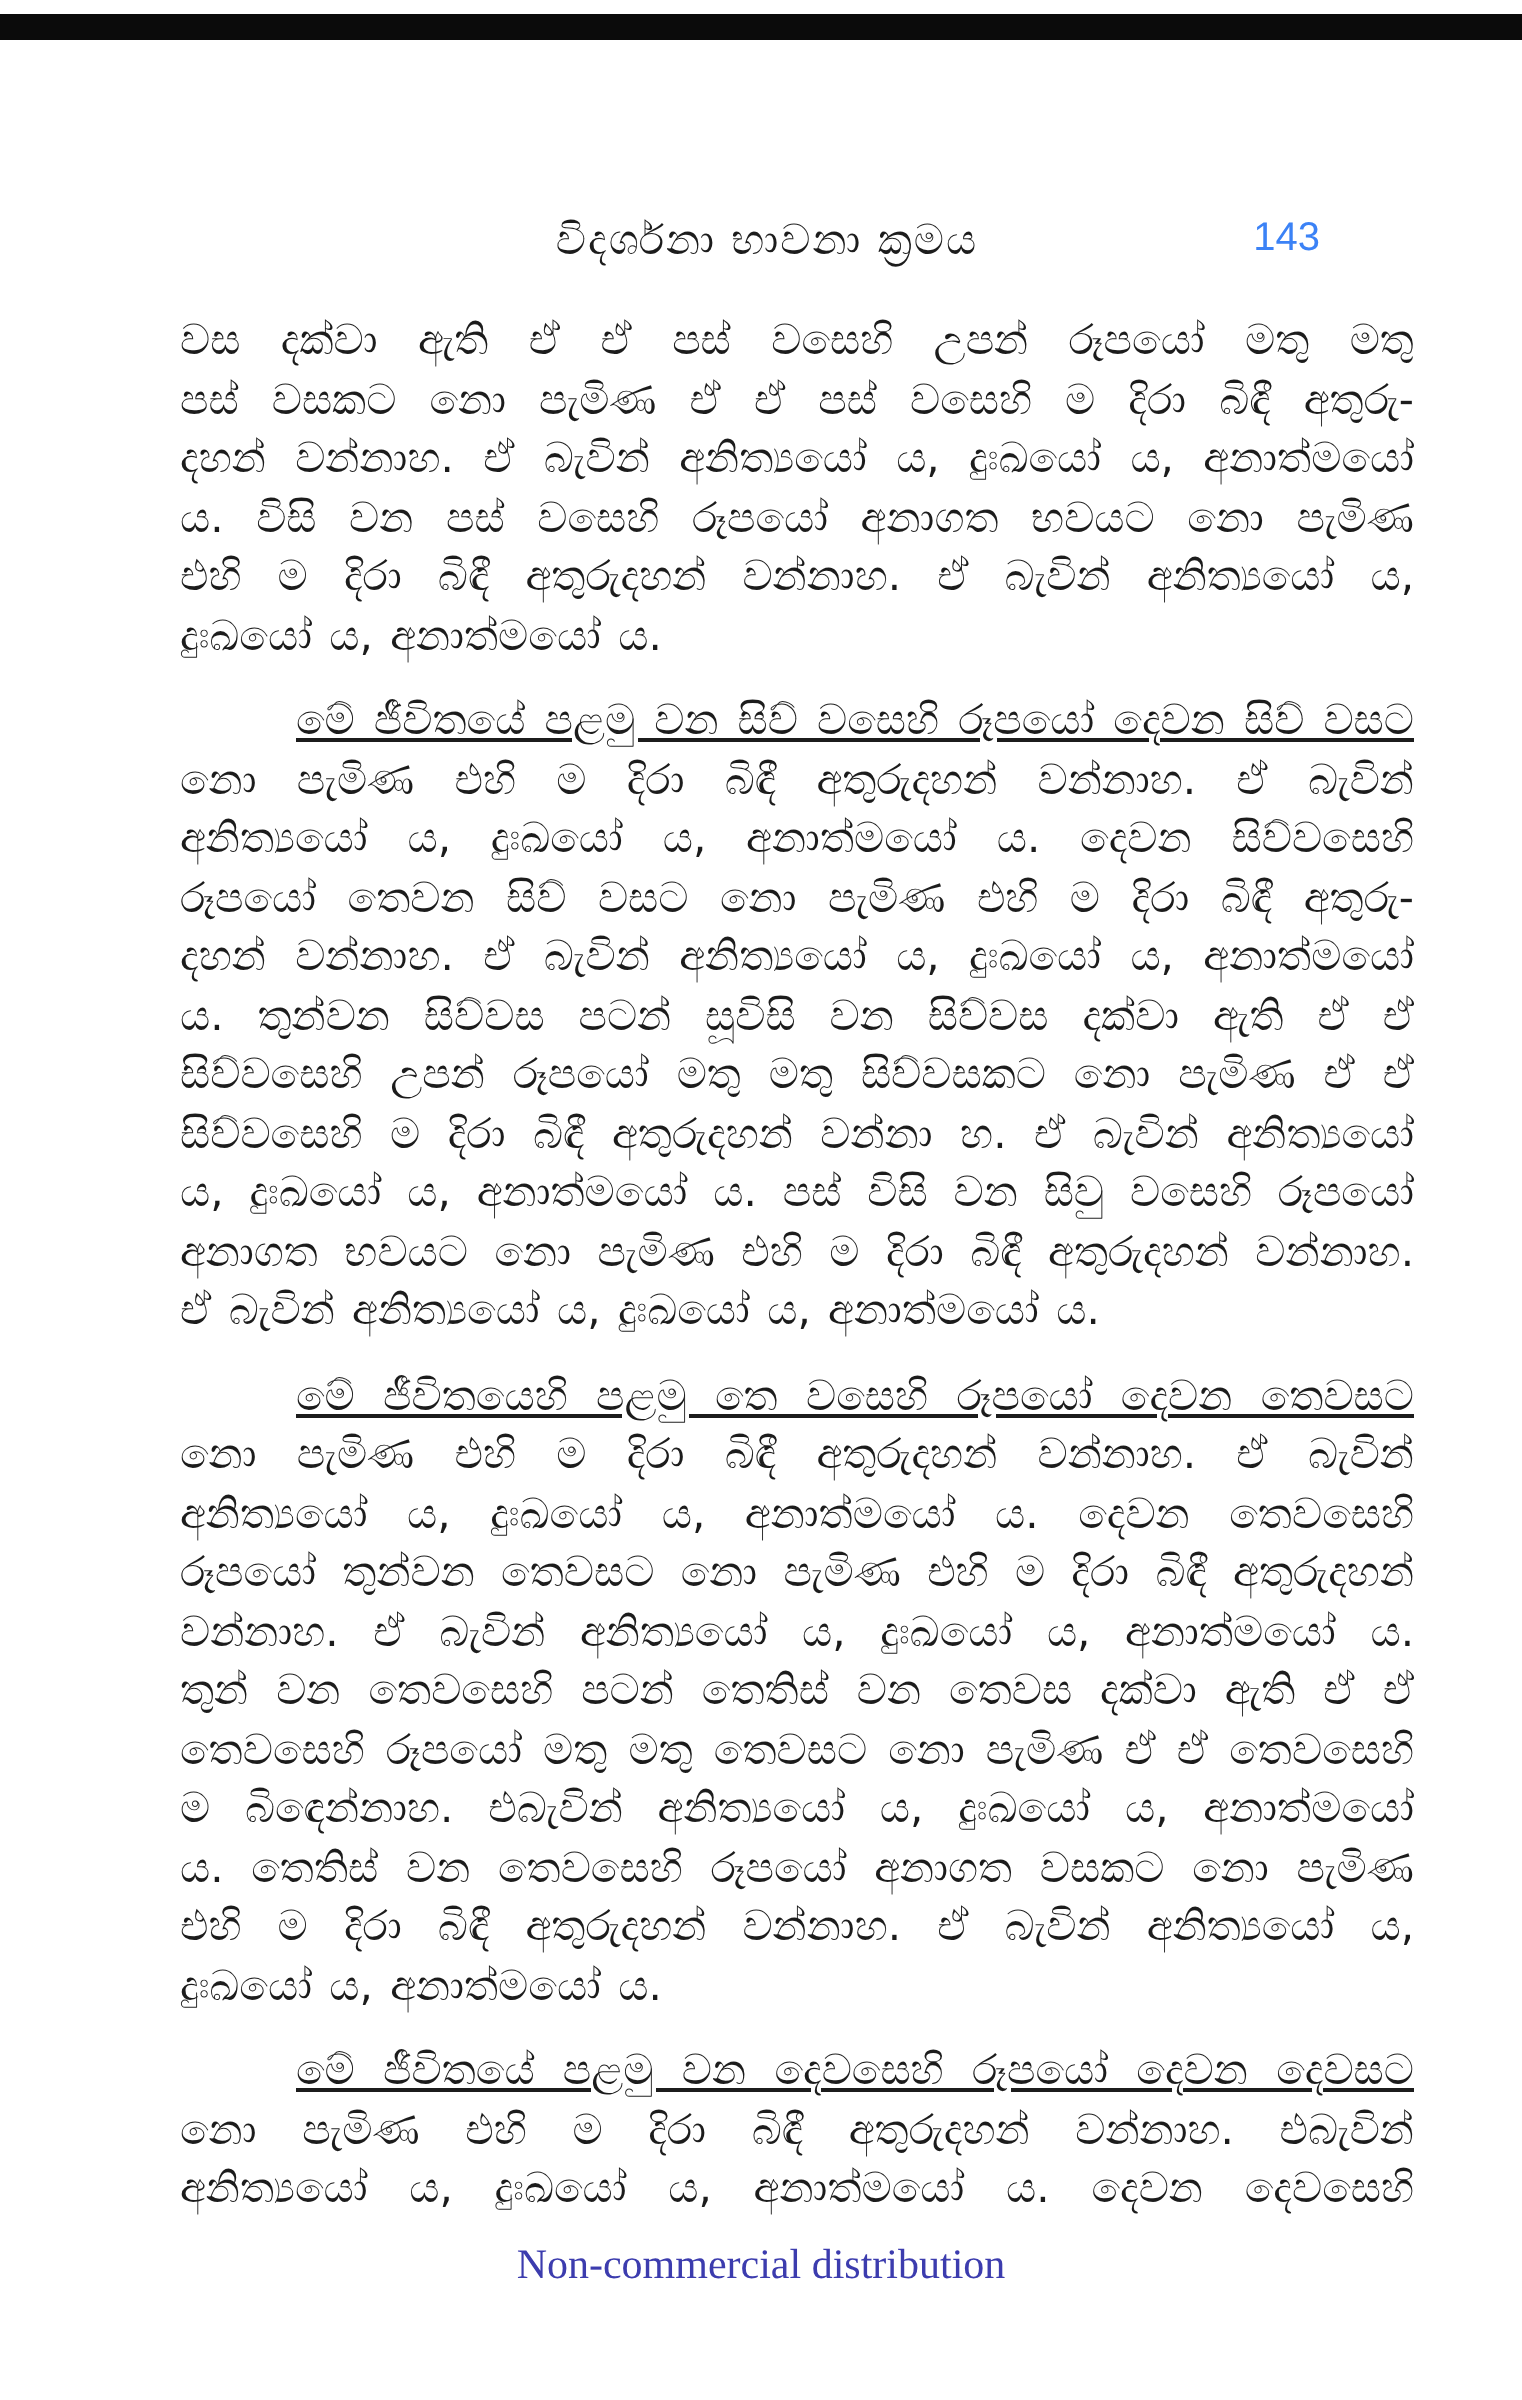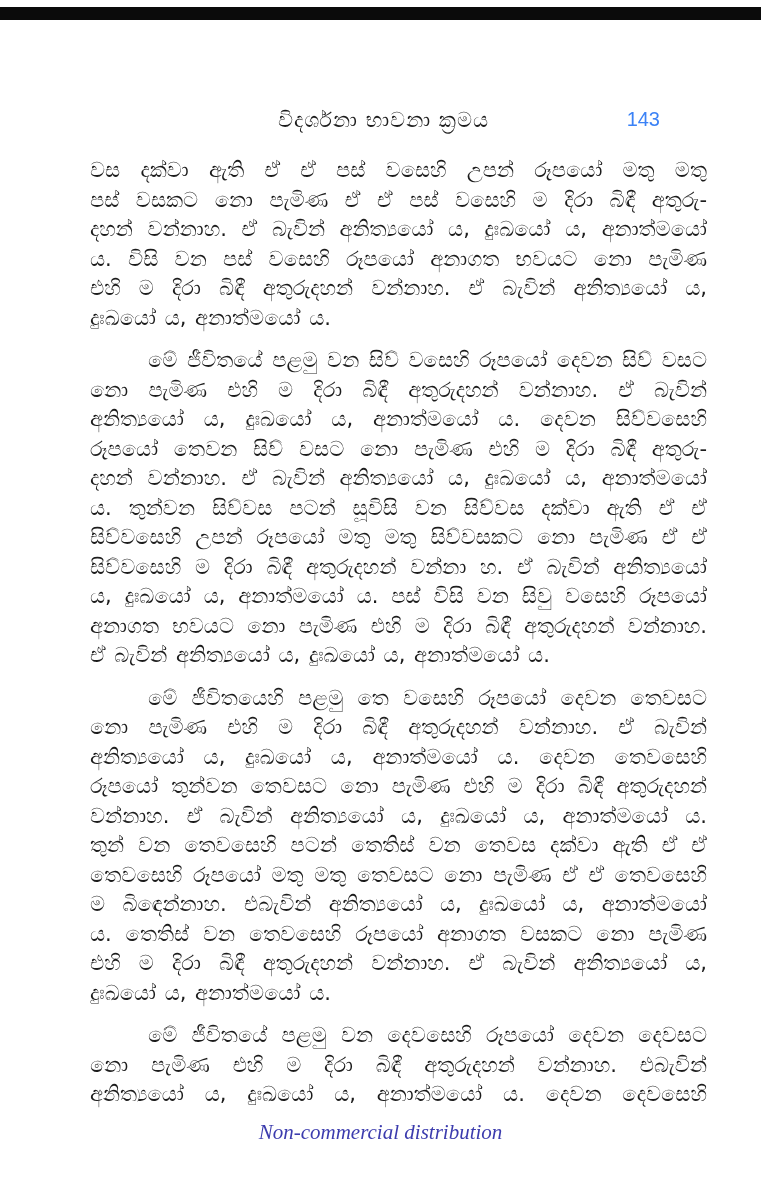--- a/index.html
+++ b/index.html
@@ -55,32 +55,31 @@
     font-size: 21px;
     line-height: 29.5px;
     height: 29.5px;
     white-space: nowrap;
     text-align: justify;
     text-align-last: justify;
     text-justify: inter-word;
     overflow: visible;
     word-spacing: 2px;
   }
-  .line.indent { padding-left: 58px; }
+  .line.indent { padding-left: 58px; text-decoration: underline; }
   .line.last {
     text-align: center;
     text-align-last: left;
   }
   .footer-note {
     position: absolute;
     top: 1120px;
     left: 0; right: 0;
     text-align: center;
     font-family: "Liberation Serif", serif;
-    font-style: italic;
     font-size: 21px;
   }
 </style>
 </head>
 <body>
 
 <div class="page" style="color: rgb(28, 28, 28);">
 
   <div class="scan-edge-top" style="background: rgb(11, 11, 11);"></div>
 

